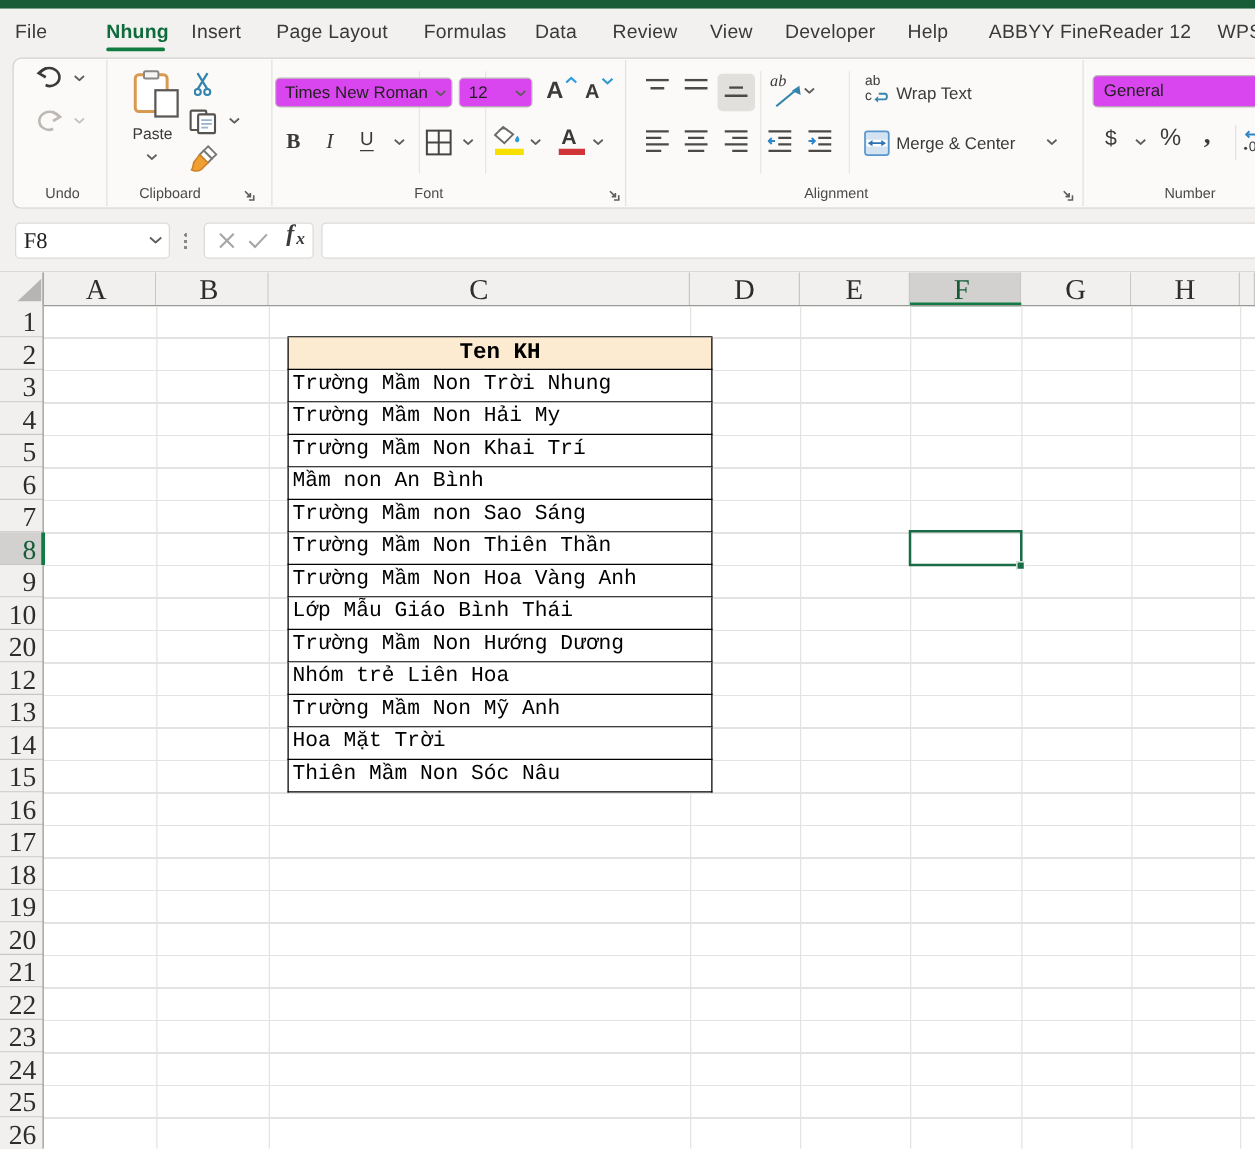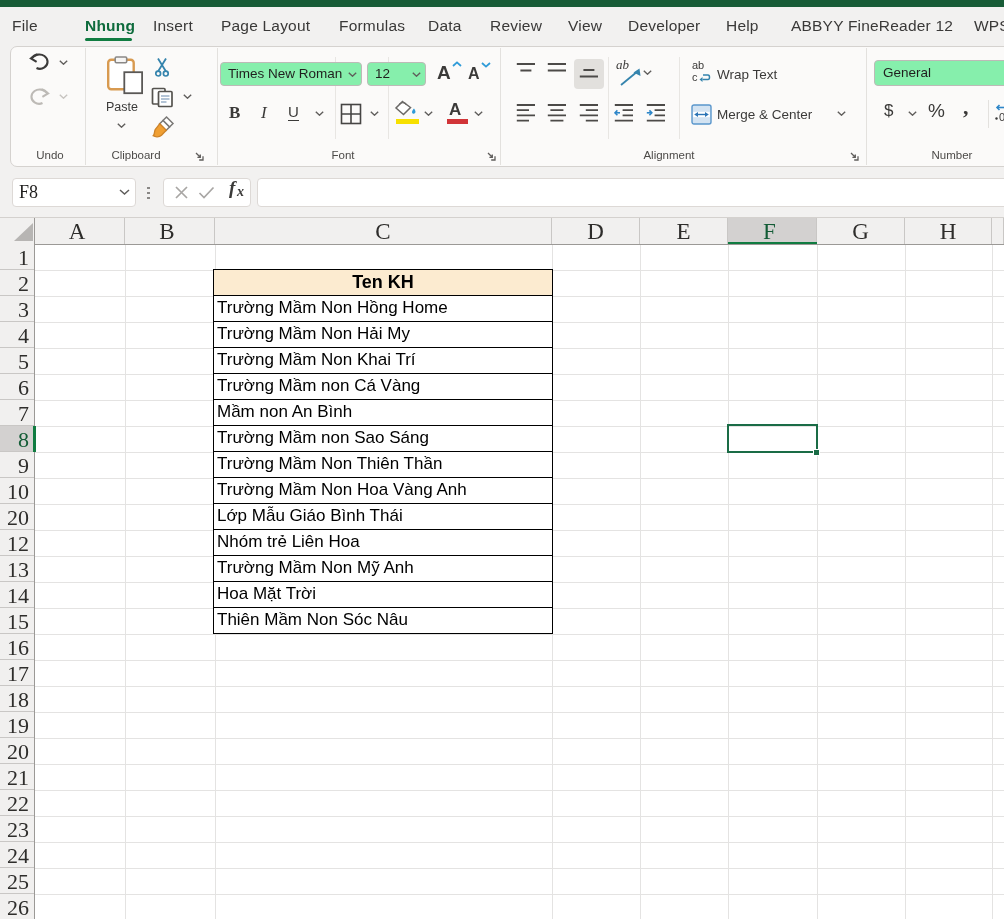--- a/index.html
+++ b/index.html
@@ -9,33 +9,33 @@
 #titlebar{left:0;top:0;width:1004px;height:7px;background:#185c37}
 #chrome{left:0;top:7px;width:1004px;height:211px;background:#f2f1f0}
 .mtab{position:absolute;top:12px;height:28px;line-height:28px;font-size:15.5px;letter-spacing:0.2px;color:#3a3938;white-space:nowrap}
 #hometab{color:#0e6b3c;font-weight:700}
 #homeline{left:85px;top:38px;width:47px;height:3px;background:#107c41;border-radius:2px}
 #panel{left:10px;top:46px;width:1004px;height:121px;background:#fbfaf9;border:1px solid #d5d2cf;border-radius:7px}
 .gsep{position:absolute;top:48px;width:1px;height:117px;background:#e3e1de}
 .isep{position:absolute;top:57px;width:1px;height:82px;background:#e8e6e3}
 .glabel{position:absolute;top:149px;height:16px;font-size:11.5px;color:#4c4a48;text-align:center}
 .ribtxt{position:absolute;font-size:13.5px;color:#3b3a39;white-space:nowrap}
-.combo{position:absolute;background:#86efac;border:1px solid #bdbab7;border-radius:4px;font-size:13.5px;color:#201f1e}
+.combo{position:absolute;background:#d946ef;border:1px solid #bdbab7;border-radius:4px;font-size:13.5px;color:#201f1e}
 
 #fbar{left:0;top:167px;width:1004px;height:51px;background:#f2f1f0;border-bottom:1px solid #d4d1ce}
 .fbox{position:absolute;background:#fff;border:1px solid #ddd9d6;border-radius:4px;height:29px;top:11px}
 
 #sheet{left:0;top:218px;width:1004px;height:701px;background:#fff}
 .colhd{position:absolute;top:0;height:26px;background:#f1f0ef;border-right:1px solid #c9c7c5;font-family:"Liberation Serif",serif;font-size:23px;color:#2e2d2b;text-align:center;line-height:27px}
 #hdrline{left:0;top:26px;width:1004px;height:1px;background:#9b9996}
 .rowhd{position:absolute;left:0;width:35px;height:26px;background:#f1f0ef;border-bottom:1px solid #c9c7c5;font-family:"Liberation Serif",serif;font-size:22px;color:#2e2d2b;text-align:right;padding-right:6px;line-height:28px}
 .vline{position:absolute;top:27px;width:1px;height:674px;background:#e4e3e2}
 #hlines{left:35px;top:27px;width:969px;height:674px;background:repeating-linear-gradient(to bottom,transparent 0,transparent 25px,#e4e3e2 25px,#e4e3e2 26px)}
 
-#tbl{left:213px;top:51px;width:340px;border-top:1px solid #000;font-family:Liberation Sans, sans-serif}
+#tbl{left:230px;top:51px;width:340px;border-top:1px solid #000;font-family:Liberation Mono, monospace}
 .trow{height:26px;border-bottom:1px solid #000;border-left:1px solid #000;border-right:1px solid #000;background:#fff;font-size:17px;color:#000;line-height:24px;padding-left:3px;white-space:nowrap;overflow:hidden}
 #thead{background:#fcebd0;text-align:center;font-weight:700;font-size:18px;padding-left:0}
 </style></head>
 <body>
 <div class="abs" id="titlebar"></div>
 <div class="abs" id="chrome"></div>
 
 <div class="mtab" style="left:12px">File</div>
 <div class="mtab" id="hometab" style="left:85px">Nhung</div>
 <div class="mtab" style="left:153px">Insert</div>
@@ -312,29 +312,29 @@
       <div class="vline" style="left:215px"></div>
       <div class="vline" style="left:552px"></div>
       <div class="vline" style="left:640px"></div>
       <div class="vline" style="left:728px"></div>
       <div class="vline" style="left:817px"></div>
       <div class="vline" style="left:905px"></div>
       <div class="vline" style="left:992px"></div>
     </div>
   <div id="tbl" class="abs">
       <div class="trow" id="thead">Ten KH</div>
-      <div class="trow">Trường Mầm Non Hồng Home</div>
+      <div class="trow">Trường Mầm Non Trời Nhung</div>
       <div class="trow">Trường Mầm Non Hải My</div>
       <div class="trow">Trường Mầm Non Khai Trí</div>
-      <div class="trow">Trường Mầm non Cá Vàng</div>
       <div class="trow">Mầm non An Bình</div>
       <div class="trow">Trường Mầm non Sao Sáng</div>
       <div class="trow">Trường Mầm Non Thiên Thần</div>
       <div class="trow">Trường Mầm Non Hoa Vàng Anh</div>
       <div class="trow">Lớp Mẫu Giáo Bình Thái</div>
+      <div class="trow">Trường Mầm Non Hướng Dương</div>
       <div class="trow">Nhóm trẻ Liên Hoa</div>
       <div class="trow">Trường Mầm Non Mỹ Anh</div>
       <div class="trow">Hoa Mặt Trời</div>
       <div class="trow">Thiên Mầm Non Sóc Nâu</div>
     </div>
   <div id="seln">
       <div class="abs" style="left:727px;top:206px;width:91px;height:29px;border:2px solid #1a6c46"></div>
       <div class="abs" style="left:813px;top:231px;width:7px;height:7px;background:#1a6c46;border:1px solid #fff"></div>
     </div>
 </div>

